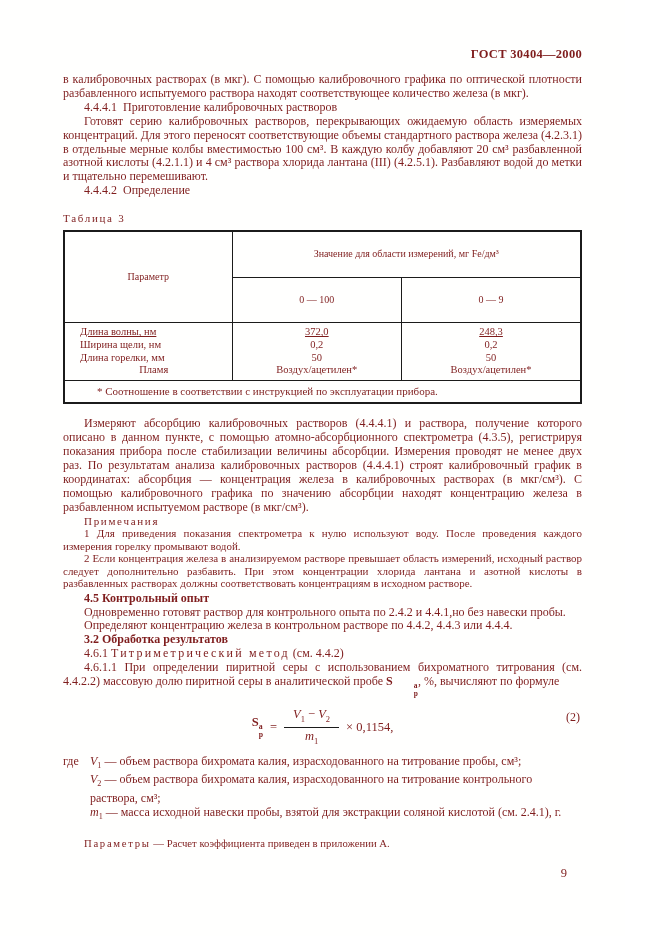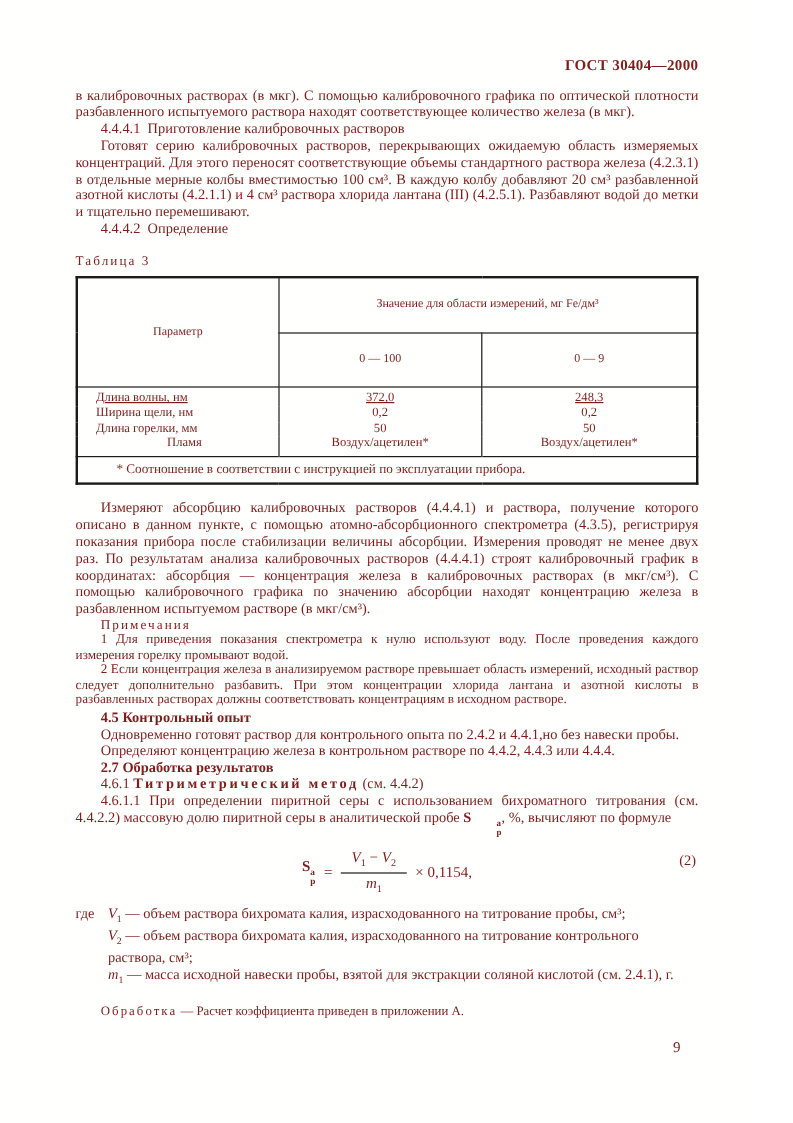--- a/index.html
+++ b/index.html
@@ -22,21 +22,21 @@
   }
   .para {
     margin: 0;
     font-size: 12px;
     line-height: 13.9px;
     text-align: justify;
   }
   .ind { text-indent: 21px; }
   .bold { font-weight: bold; }
   .sp { letter-spacing: 2.6px; word-spacing: 5px; }
-  .sp2 { letter-spacing: 2.2px; font-weight: bold; }
+  .sp2 { letter-spacing: 2.2px; }
   .sp3 { letter-spacing: 1.7px; }
   .table-label {
     margin-top: 14px;
     font-size: 11px;
     line-height: 12px;
     text-align: left;
   }
   table.t3 {
     width: 100%;
     border-collapse: collapse;
@@ -170,21 +170,21 @@
   <div class="notes">
     <p class="para ind"><span class="sp3">Примечания</span></p>
     <p class="para ind">1 Для приведения показания спектрометра к нулю используют воду. После проведения каждого измерения горелку промывают водой.</p>
     <p class="para ind">2 Если концентрация железа в анализируемом растворе превышает область измерений, исходный раствор следует дополнительно разбавить. При этом концентрации хлорида лантана и азотной кислоты в разбавленных растворах должны соответствовать концентрациям в исходном растворе.</p>
   </div>
 
   <p class="para ind sec-gap"><span class="bold">4.5 Контрольный опыт</span></p>
   <p class="para ind">Одновременно готовят раствор для контрольного опыта по 2.4.2 и 4.4.1,но без навески пробы.</p>
   <p class="para ind">Определяют концентрацию железа в контрольном растворе по 4.4.2, 4.4.3 или 4.4.4.</p>
 
-  <p class="para ind"><span class="bold">2.7 Обработка результатов</span></p>
+  <p class="para ind"><span class="bold">3.2 Обработка результатов</span></p>
 
   <p class="para ind"><span>4.6.1</span> <span class="sp2">Титриметрический метод</span> <span>(см. 4.4.2)</span></p>
 
   <p class="para ind"><span>4.6.1.1 При определении пиритной серы с использованием бихроматного титрования (см. 4.4.2.2) массовую долю пиритной серы в аналитической пробе</span> <span class="bold"><span>S</span><span class="supsub">
           <span>а</span>
           <span>р</span>
         </span></span><span>, %, вычисляют по формуле</span></p>
 
   <div class="formula-wrap">
     <div class="formula">
@@ -202,17 +202,17 @@
     <span class="eq-no">(2)</span>
   </div>
 
   <div class="where para">
     <span class="where-word">где</span>
     <div class="where-item"><i>V</i><sub>1</sub><span> — объем раствора бихромата калия, израсходованного на титрование пробы, см³;</span></div>
     <div class="where-item"><i>V</i><sub>2</sub><span> — объем раствора бихромата калия, израсходованного на титрование контрольного раствора, см³;</span></div>
     <div class="where-item"><i>m</i><sub>1</sub><span> — масса исходной навески пробы, взятой для экстракции соляной кислотой (см. 2.4.1), г.</span></div>
   </div>
 
-  <div class="final-note"><span class="sp3">Обработка</span><span> — Расчет коэффициента приведен в приложении А.</span></div>
+  <div class="final-note"><span class="sp3">Параметры</span><span> — Расчет коэффициента приведен в приложении А.</span></div>
 
   <div class="page-number">9</div>
 
 </div>
 
 </body></html>

